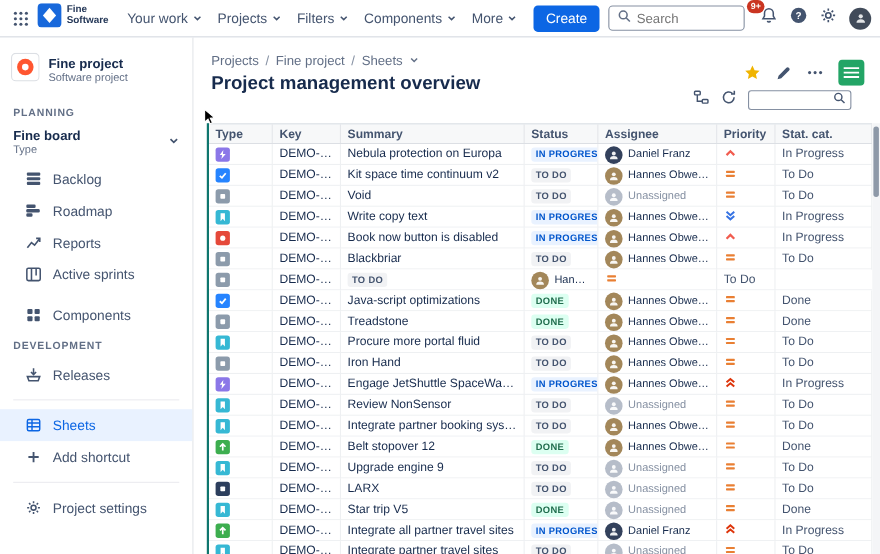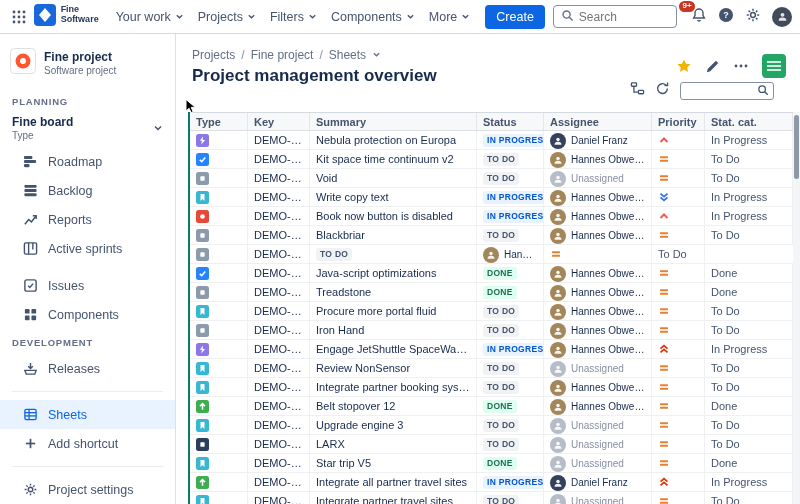--- a/index.html
+++ b/index.html
@@ -190,36 +190,36 @@
     <span class="board-caret">
       <svg width="10" height="10" viewBox="0 0 10 10" fill="none" stroke="currentColor" stroke-width="1.5">
           <path d="M2 3.5 L5 6.5 L8 3.5"></path>
         </svg>
     </span>
   </div>
   <div id="board-items">
       <div class="nav-item">
         <span class="ni-icon">
           <svg viewBox="0 0 16 16" width="15" height="15" fill="currentColor">
+            <rect x="1.5" y="2" width="13" height="3" rx="1"></rect>
+            <rect x="1.5" y="6.5" width="13" height="3" rx="1"></rect>
+            <rect x="1.5" y="11" width="13" height="3" rx="1"></rect>
+          </svg>
+        </span>
+        <span>Backlog</span>
+      </div>
+      <div class="nav-item">
+        <span class="ni-icon">
+          <svg viewBox="0 0 16 16" width="15" height="15" fill="currentColor">
             <rect x="1" y="2" width="9" height="3.4" rx="1.2"></rect>
             <rect x="1" y="6.3" width="13" height="3.4" rx="1.2"></rect>
             <rect x="1" y="10.6" width="6" height="3.4" rx="1.2"></rect>
           </svg>
         </span>
         <span>Roadmap</span>
-      </div>
-      <div class="nav-item">
-        <span class="ni-icon">
-          <svg viewBox="0 0 16 16" width="15" height="15" fill="currentColor">
-            <rect x="1.5" y="2" width="13" height="3" rx="1"></rect>
-            <rect x="1.5" y="6.5" width="13" height="3" rx="1"></rect>
-            <rect x="1.5" y="11" width="13" height="3" rx="1"></rect>
-          </svg>
-        </span>
-        <span>Backlog</span>
       </div>
       <div class="nav-item">
         <span class="ni-icon">
           <svg viewBox="0 0 16 16" width="15" height="15" fill="none" stroke="currentColor" stroke-width="1.6">
             <path d="M2 13 L6 8 L9 10.5 L14 4"></path>
             <path d="M10.5 4 H14 V7.5"></path>
           </svg>
         </span>
         <span>Reports</span>
       </div>
@@ -229,29 +229,20 @@
             <rect x="1.5" y="2" width="13" height="12" rx="1.5"></rect>
             <line x1="6" y1="2" x2="6" y2="14"></line>
             <line x1="10.5" y1="2" x2="10.5" y2="9"></line>
           </svg>
         </span>
         <span>Active sprints</span>
       </div>
     </div>
   <div class="group-gap"></div>
   <div id="sb-items">
-      <div class="nav-item">
-        <span class="ni-icon">
-          <svg viewBox="0 0 16 16" width="15" height="15" fill="none" stroke="currentColor" stroke-width="1.5">
-            <rect x="2" y="2" width="12" height="12" rx="2"></rect>
-            <path d="M5.5 8.2 L7.3 10 L10.8 6"></path>
-          </svg>
-        </span>
-        <span>Issues</span>
-      </div>
       <div class="nav-item">
         <span class="ni-icon">
           <svg viewBox="0 0 16 16" width="15" height="15" fill="currentColor">
             <rect x="2" y="2" width="5" height="5" rx="1"></rect>
             <rect x="9" y="2" width="5" height="5" rx="1"></rect>
             <rect x="2" y="9" width="5" height="5" rx="1"></rect>
             <rect x="9" y="9" width="5" height="5" rx="1"></rect>
           </svg>
         </span>
         <span>Components</span>
@@ -834,21 +825,21 @@
         </div>
         <div class="tr">
           <div class="td flex">
             <span class="type-badge" style="background:#36B8D4">
               <svg viewBox="0 0 10 10" width="9" height="9" fill="#fff">
                 <path d="M2.8 1 h4.4 v8 L5 6.6 L2.8 9 z"></path>
               </svg>
             </span>
           </div>
           <div class="td">DEMO-174</div>
-          <div class="td">Upgrade engine 3</div>
+          <div class="td">Upgrade engine 9</div>
           <div class="td flex">
             <span class="lozenge" style="background:#F1F2F4;color:#44546F">TO DO</span>
           </div>
           <div class="td flex">
             <span class="avatar" style="background:#B6BDC9">
               <svg viewBox="0 0 12 12" width="10" height="10" fill="rgba(255,255,255,.92)">
                 <circle cx="6" cy="4.2" r="2.1"></circle>
                 <path d="M1.8 10.6 a4.2 3.6 0 0 1 8.4 0 z"></path>
               </svg>
             </span>

